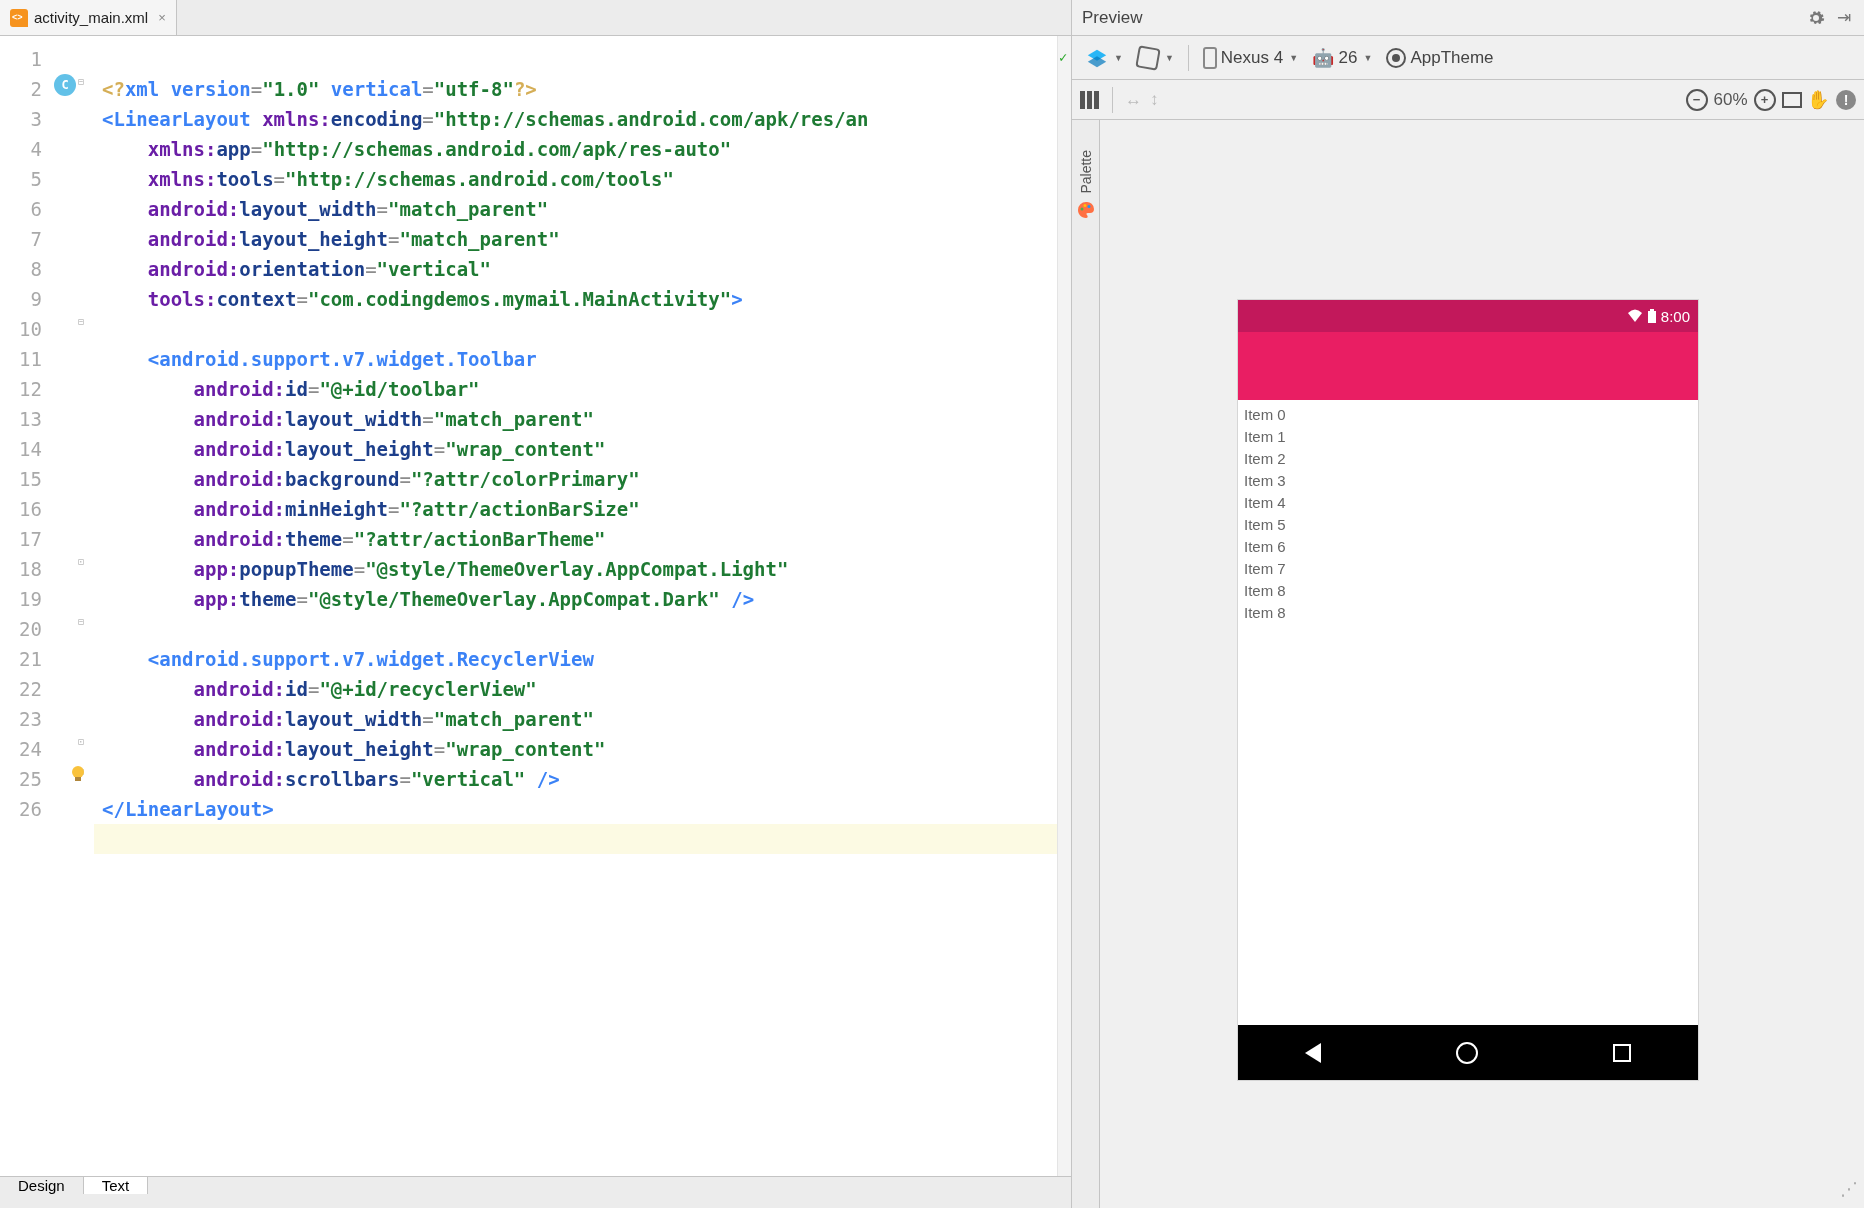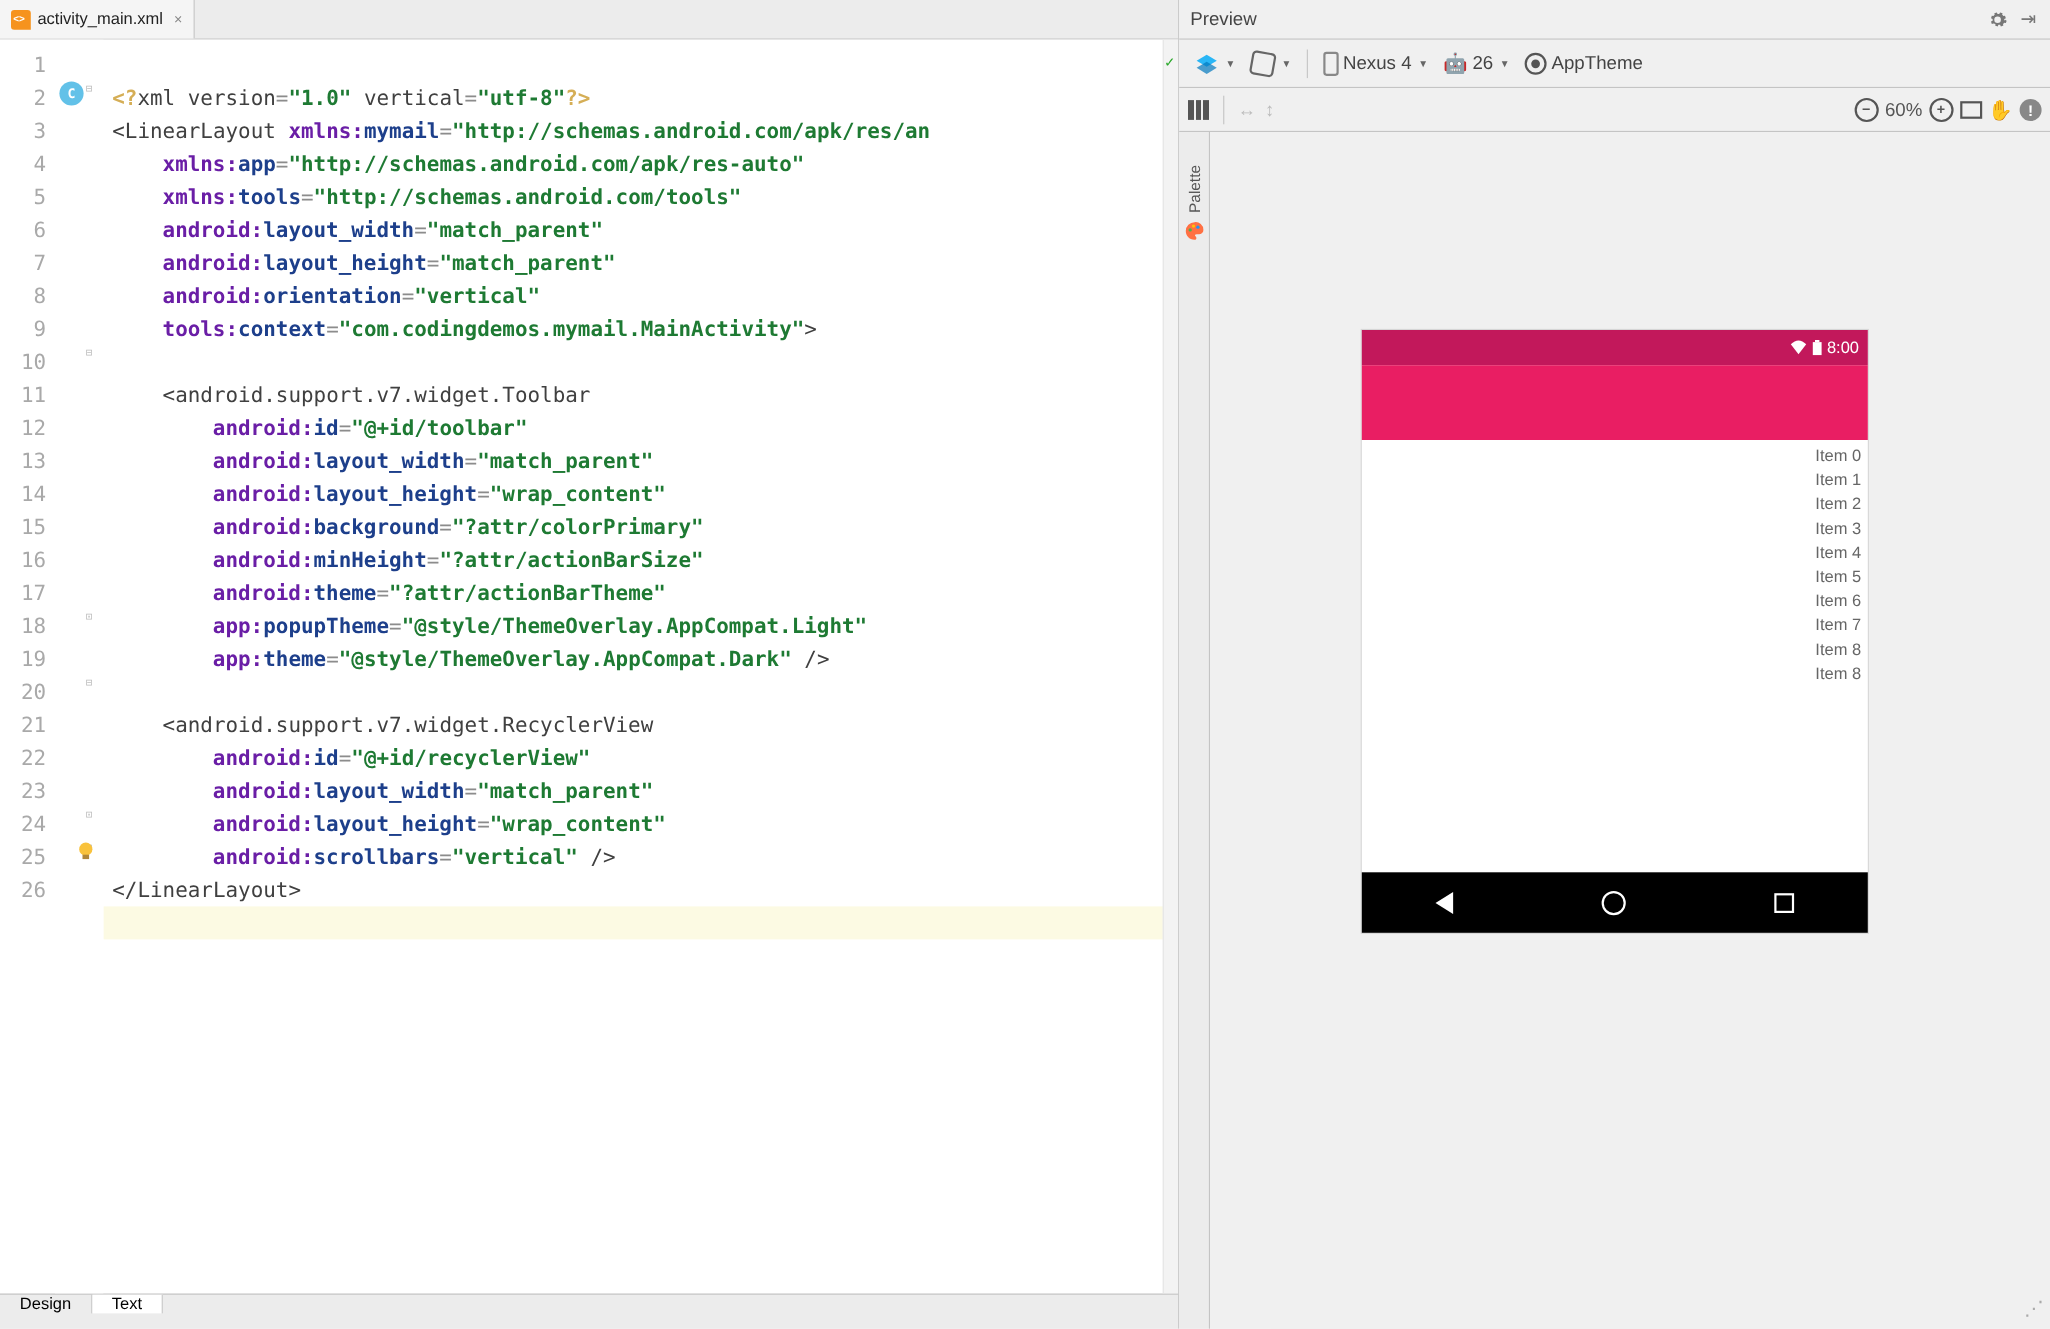--- a/index.html
+++ b/index.html
@@ -110,21 +110,21 @@
 
 .code-text {
   flex: 1 1 auto;
   padding: 8px 0 0 8px;
   white-space: pre;
   overflow: hidden;
   position: relative;
 }
 .cur-line { background: #fcfae3; display: block; margin-left: -8px; padding-left: 8px; }
 .t-proc  { color: #d5ae56; font-weight: bold; }
-.t-tag   { color: #404040; font-weight: normal; }
+.t-tag   { color: #3b82f6; font-weight: bold; }
 .t-ns    { color: #6a1ea6; font-weight: bold; }
 .t-attr  { color: #1d3f8b; font-weight: bold; }
 .t-str   { color: #1e7a33; font-weight: bold; }
 .t-grey  { color: #8c8c8c; }
 
 .status-strip {
   position: absolute;
   top: 0; right: 0; bottom: 0;
   width: 14px;
   background: #f3f3f3;
@@ -286,24 +286,23 @@
   padding-top: 100px;
   gap: 6px;
 }
 
 
 .device {
   position: absolute;
   left: 166px;
   top: 180px;
   width: 460px;
-  height: 548px;
+  height: 780px;
   background: #fff;
   box-shadow: 0 0 0 1px #d6d6d6;
-  text-align: right;
 }
 .status-bar {
   height: 32px;
   background: #c2185b;
   display: flex;
   align-items: center;
   justify-content: flex-end;
   padding: 0 8px;
   gap: 4px;
   color: #fff;
@@ -409,21 +408,21 @@
       <div class="fold" style="top:700px">⊡</div>
       <div class="fold" style="top:730px">⊡</div>
       <svg class="bulb" style="top:728px" viewBox="0 0 20 20">
           <circle cx="10" cy="8" r="6" fill="#f9c23c"></circle>
           <rect x="7" y="13" width="6" height="4" fill="#b0863a"></rect>
         </svg>
     </div>
 
     <div class="code-text">
 <span class="t-proc">&lt;?</span><span class="t-tag">xml version</span><span class="t-grey">=</span><span class="t-str">"1.0"</span><span class="t-tag"> vertical</span><span class="t-grey">=</span><span class="t-str">"utf-8"</span><span class="t-proc">?&gt;</span>
-<span class="t-tag">&lt;</span><span class="t-tag">LinearLayout </span><span class="t-ns">xmlns:</span><span class="t-attr">mymail</span><span class="t-grey">=</span><span class="t-str">"http://schemas.android.com/apk/res/an</span>
+<span class="t-tag">&lt;</span><span class="t-tag">LinearLayout </span><span class="t-ns">xmlns:</span><span class="t-attr">encoding</span><span class="t-grey">=</span><span class="t-str">"http://schemas.android.com/apk/res/an</span>
     <span class="t-ns">xmlns:</span><span class="t-attr">app</span><span class="t-grey">=</span><span class="t-str">"http://schemas.android.com/apk/res-auto"</span>
     <span class="t-ns">xmlns:</span><span class="t-attr">tools</span><span class="t-grey">=</span><span class="t-str">"http://schemas.android.com/tools"</span>
     <span class="t-ns">android:</span><span class="t-attr">layout_width</span><span class="t-grey">=</span><span class="t-str">"match_parent"</span>
     <span class="t-ns">android:</span><span class="t-attr">layout_height</span><span class="t-grey">=</span><span class="t-str">"match_parent"</span>
     <span class="t-ns">android:</span><span class="t-attr">orientation</span><span class="t-grey">=</span><span class="t-str">"vertical"</span>
     <span class="t-ns">tools:</span><span class="t-attr">context</span><span class="t-grey">=</span><span class="t-str">"com.codingdemos.mymail.MainActivity"</span><span class="t-tag">&gt;</span>
 
     <span class="t-tag">&lt;</span><span class="t-tag">android.support.v7.widget.Toolbar</span>
         <span class="t-ns">android:</span><span class="t-attr">id</span><span class="t-grey">=</span><span class="t-str">"@+id/toolbar"</span>
         <span class="t-ns">android:</span><span class="t-attr">layout_width</span><span class="t-grey">=</span><span class="t-str">"match_parent"</span>

